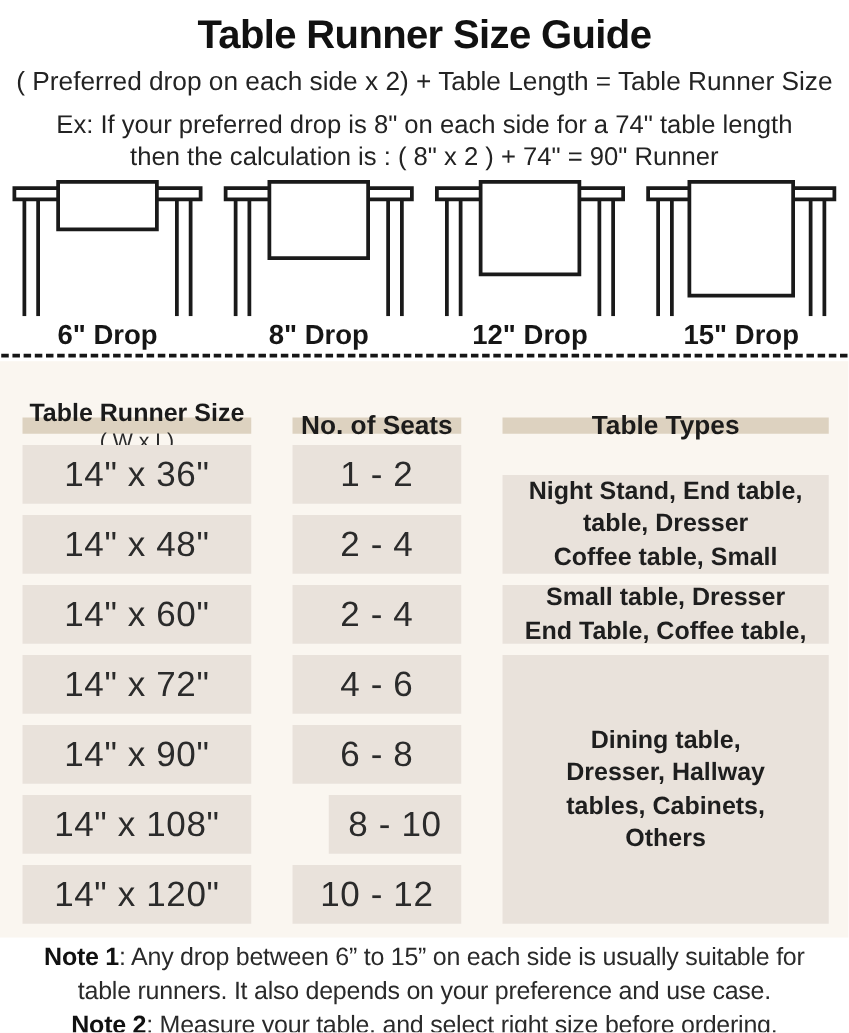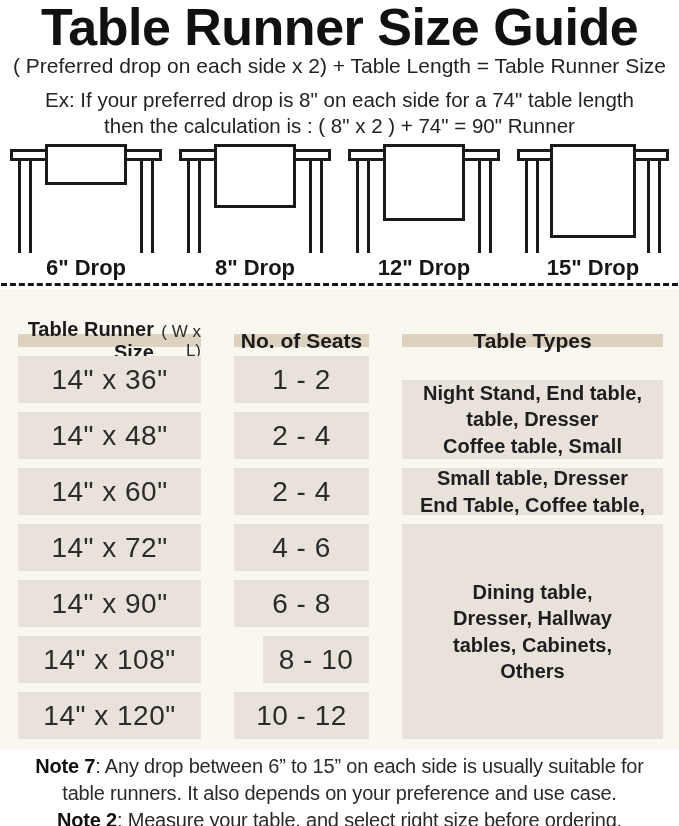--- a/index.html
+++ b/index.html
@@ -18,21 +18,21 @@
   .page{
     position:relative;
     width:679px;height:826px;
     margin:0 auto;
     background:#ffffff;
     overflow:hidden;
   }
   
   .intro{ text-align:center; padding-top:4px; }
   .title{
-    font-size:52px; line-height:46px; font-weight:700;
+    font-size:32px; line-height:46px; font-weight:700;
     color:#111; letter-spacing:-0.5px;
   }
   .formula{ margin-top:3px; font-size:21px; line-height:26px; color:#232323;}
   .example-1{ margin-top:8px; font-size:20.5px; line-height:26px; color:#232323;}
   .example-2{ font-size:20.5px; line-height:26px; color:#232323;}
   
   .drops-row{
     display:flex; justify-content:space-between;
     padding:4px 2px 0 2px;
   }
@@ -55,22 +55,22 @@
   }
   .size-grid{
     display:grid;
     grid-template-columns:183px 135px 261px;
     grid-template-rows:50px repeat(7,47px);
     column-gap:33px; row-gap:9px;
     padding:8px 0 11px 18px;
   }
   .hcell{
     background:var(--header-cell);
-    display:flex; flex-direction:row; align-items:center; justify-content:center;
-    text-align:right;
+    display:flex; flex-direction:column; align-items:center; justify-content:center;
+    text-align:left;
     margin-top:37px;
   }
   .hcell .h-main{ font-size:20px; font-weight:700; line-height:23px; color:#1b1b1b;}
   .hcell .h-sub{ font-size:17px; font-weight:400; line-height:19px; color:#2a2a2a;}
   .hcell .h-single{ font-size:21px; font-weight:700; color:#1b1b1b;}
   .cell{
     background:var(--body-cell);
     display:flex; align-items:center; justify-content:center;
     font-size:28px; color:#2b2b2b; letter-spacing:0.5px;
   }
@@ -203,21 +203,21 @@
         <span>Dresser, Hallway</span>
         <span>tables, Cabinets,</span>
         <span>Others</span>
       </div>
 
     </div>
   </div>
 
   <div class="notes">
     <div>
-      <span class="note-label">Note 7</span><span>: Any drop between 6” to 15” on each side is usually suitable for</span>
+      <span class="note-label">Note 1</span><span>: Any drop between 6” to 15” on each side is usually suitable for</span>
     </div>
     <div>table runners. It also depends on your preference and use case.</div>
     <div>
       <span class="note-label">Note 2</span><span>: Measure your table, and select right size before ordering.</span>
     </div>
   </div>
 
 </div>
 
 </body></html>

